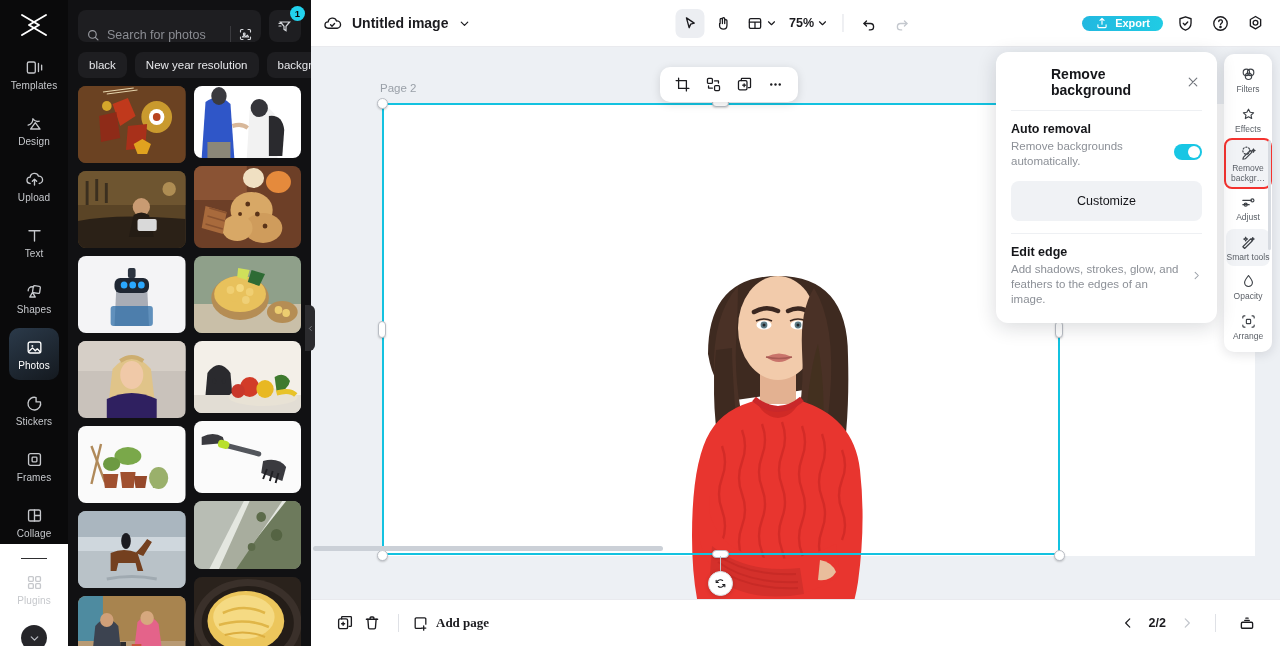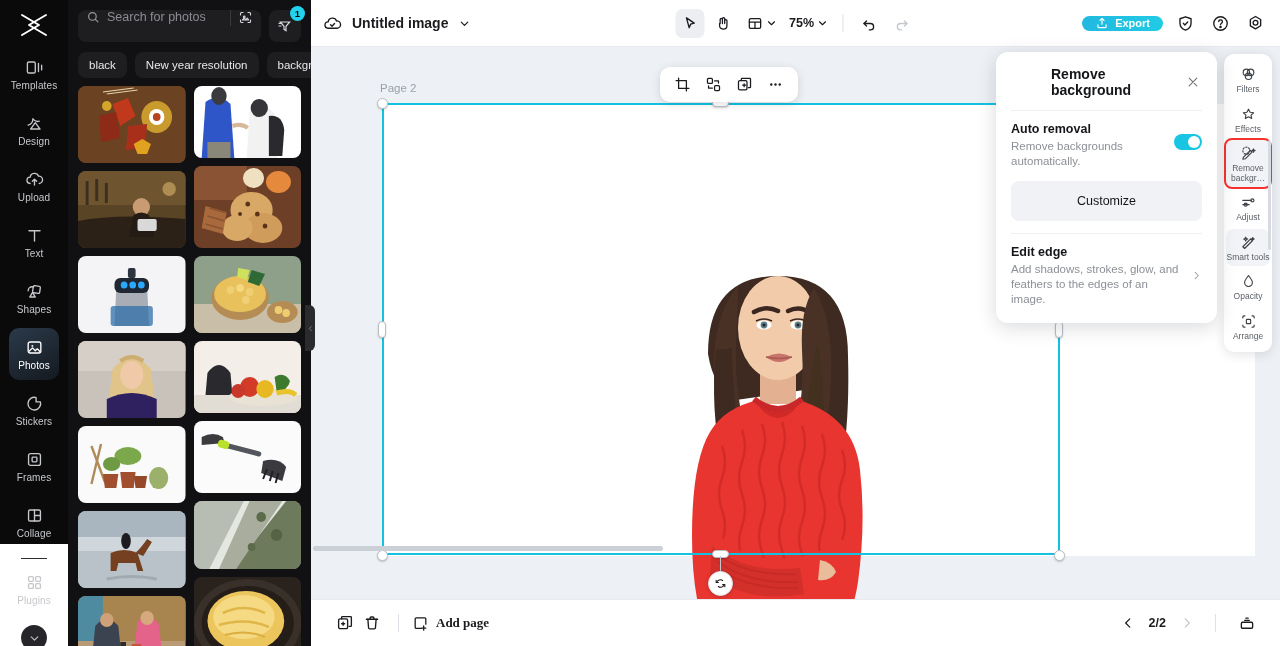--- a/index.html
+++ b/index.html
@@ -35,21 +35,21 @@
   }
 
   
   .panel {
     position: absolute; left: 68px; top: 0; width: 243px; height: 646px;
     background: #111113; overflow: hidden; z-index: 25;
   }
   .panel-top { padding: 10px 10px 0 10px; display:flex; gap: 8px; align-items:flex-start; }
   .search-box {
     flex: 1; height: 32px; background: #1e1e21; border-radius: 8px;
-    display:flex; align-items:flex-start; padding: 0 8px; gap: 7px;
+    display:flex; align-items:flex-end; padding: 0 8px; gap: 7px;
   }
   .search-box .ph { flex:1; font-size: 12.5px; color: #8b8d93; }
   .search-sep { width:1px; height:16px; background:#3a3a3e; }
   .filter-btn {
     position: relative; width: 32px; height: 32px; background:#1e1e21; border-radius: 8px;
     display:flex; align-items:center; justify-content:center; cursor:pointer; flex:0 0 auto;
   }
   .badge {
     position: absolute; top: -4px; right: -4px; min-width: 15px; height: 15px; padding: 0 3px;
     background: #22d3ee; color: #0a0a0b; border-radius: 8px; font-size: 9.5px; font-weight: 700;
@@ -139,21 +139,21 @@
 
   
   .rb-panel {
     position:absolute; left: 996px; top: 52px; width: 221px; background:#fff;
     border-radius: 12px; box-shadow: 0 4px 20px rgba(20,25,35,.16); z-index: 40; padding: 14px 15px 16px;
   }
   .rb-head { display:flex; align-items:center; }
   .rb-title { font-size: 14px; font-weight: 700; color:#15161a; flex:1;margin-left:40px; }
   .rb-close { width:18px; height:18px; display:flex; align-items:center; justify-content:center; cursor:pointer; color:#73777e; }
   .rb-hr { height:1px; background:#eef0f3; margin: 12px 0 11px; }
-  .rb-row { display:flex; align-items:flex-start; gap: 16px; }
+  .rb-row { display:flex; align-items:center; gap: 16px; }
   .rb-lab { font-size: 12.5px; font-weight: 700; color:#15161a; }
   .rb-sub { font-size: 11.5px; color:#8c9097; line-height: 15px; margin-top: 3px; }
   .toggle {
     width: 28px; height: 16px; border-radius: 9px; background:#18c6e4; position:relative; flex:0 0 auto;
     margin-top: 12px; cursor:pointer;
   }
   .toggle .knob { position:absolute; right:2px; top:2px; width:12px; height:12px; border-radius:50%; background:#fff; }
   .customize-btn {
     margin-top: 12px; width:100%; height: 40px; background:#f0f2f5; border-radius: 8px; border:none;
     font-size: 12.5px; color:#15161a; font-family:"Liberation Sans", sans-serif; cursor:pointer;

